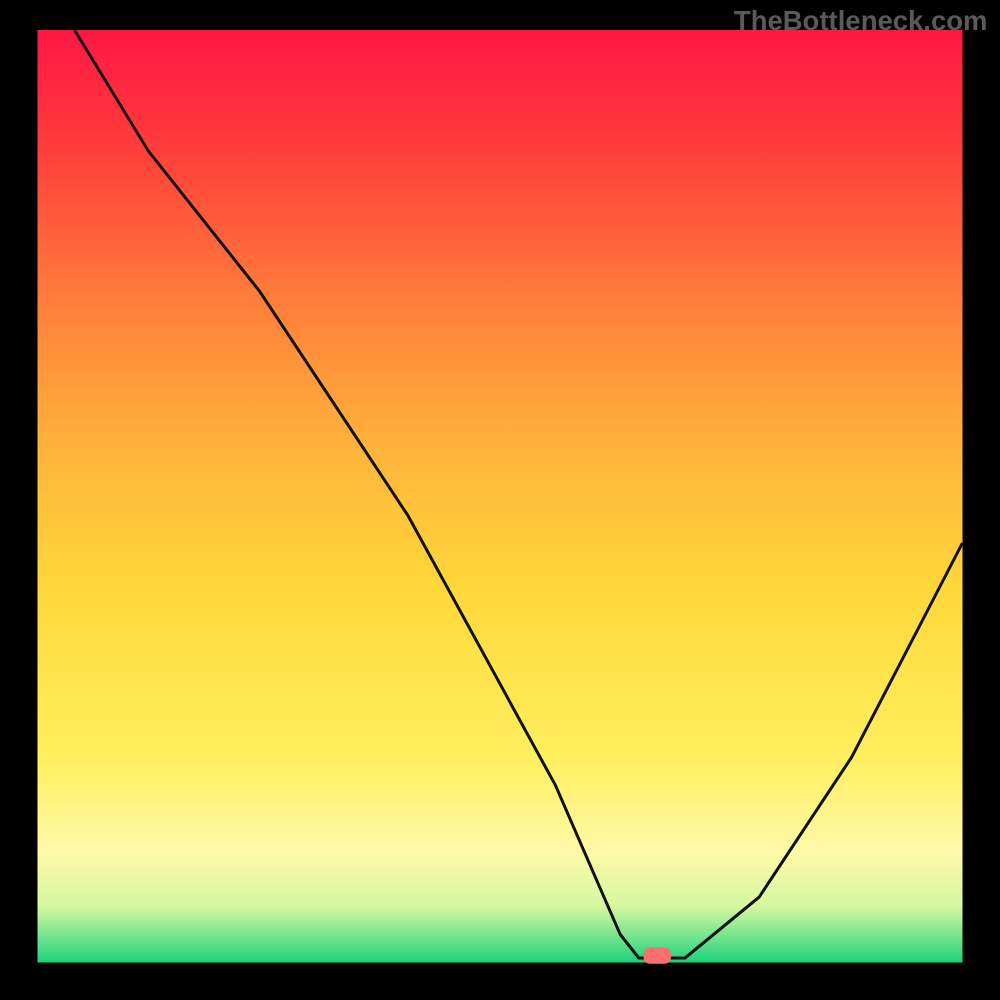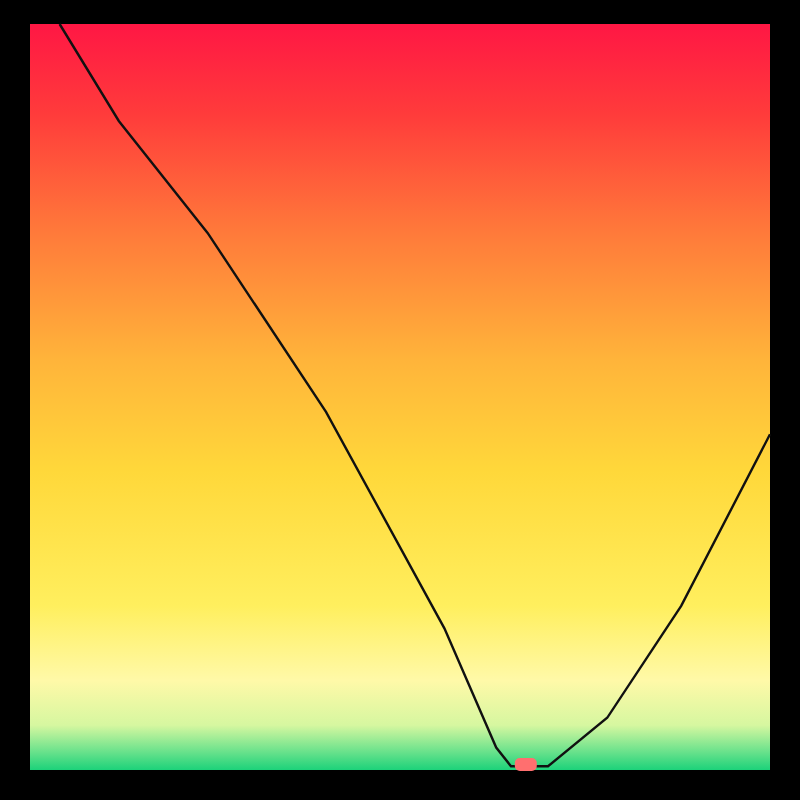--- a/index.html
+++ b/index.html
@@ -27,20 +27,21 @@
   }
   svg {
     display: block;
   }
 </style>
 </head>
 <body>
 
 <div class="chart-wrap">
 
+  <div class="watermark">TheBottleneck.com</div>
 
   <svg id="chart-svg" width="800" height="800" viewBox="0 0 800 800">
     <defs>
       <linearGradient id="bg-grad" x1="0" y1="0" x2="0" y2="1">
           <stop offset="0%" stop-color="#ff1744"></stop>
           <stop offset="12%" stop-color="#ff3b3b"></stop>
           <stop offset="28.000000000000004%" stop-color="#ff7a3a"></stop>
           <stop offset="45%" stop-color="#ffb43a"></stop>
           <stop offset="60%" stop-color="#ffd83a"></stop>
           <stop offset="78%" stop-color="#ffef5e"></stop>

